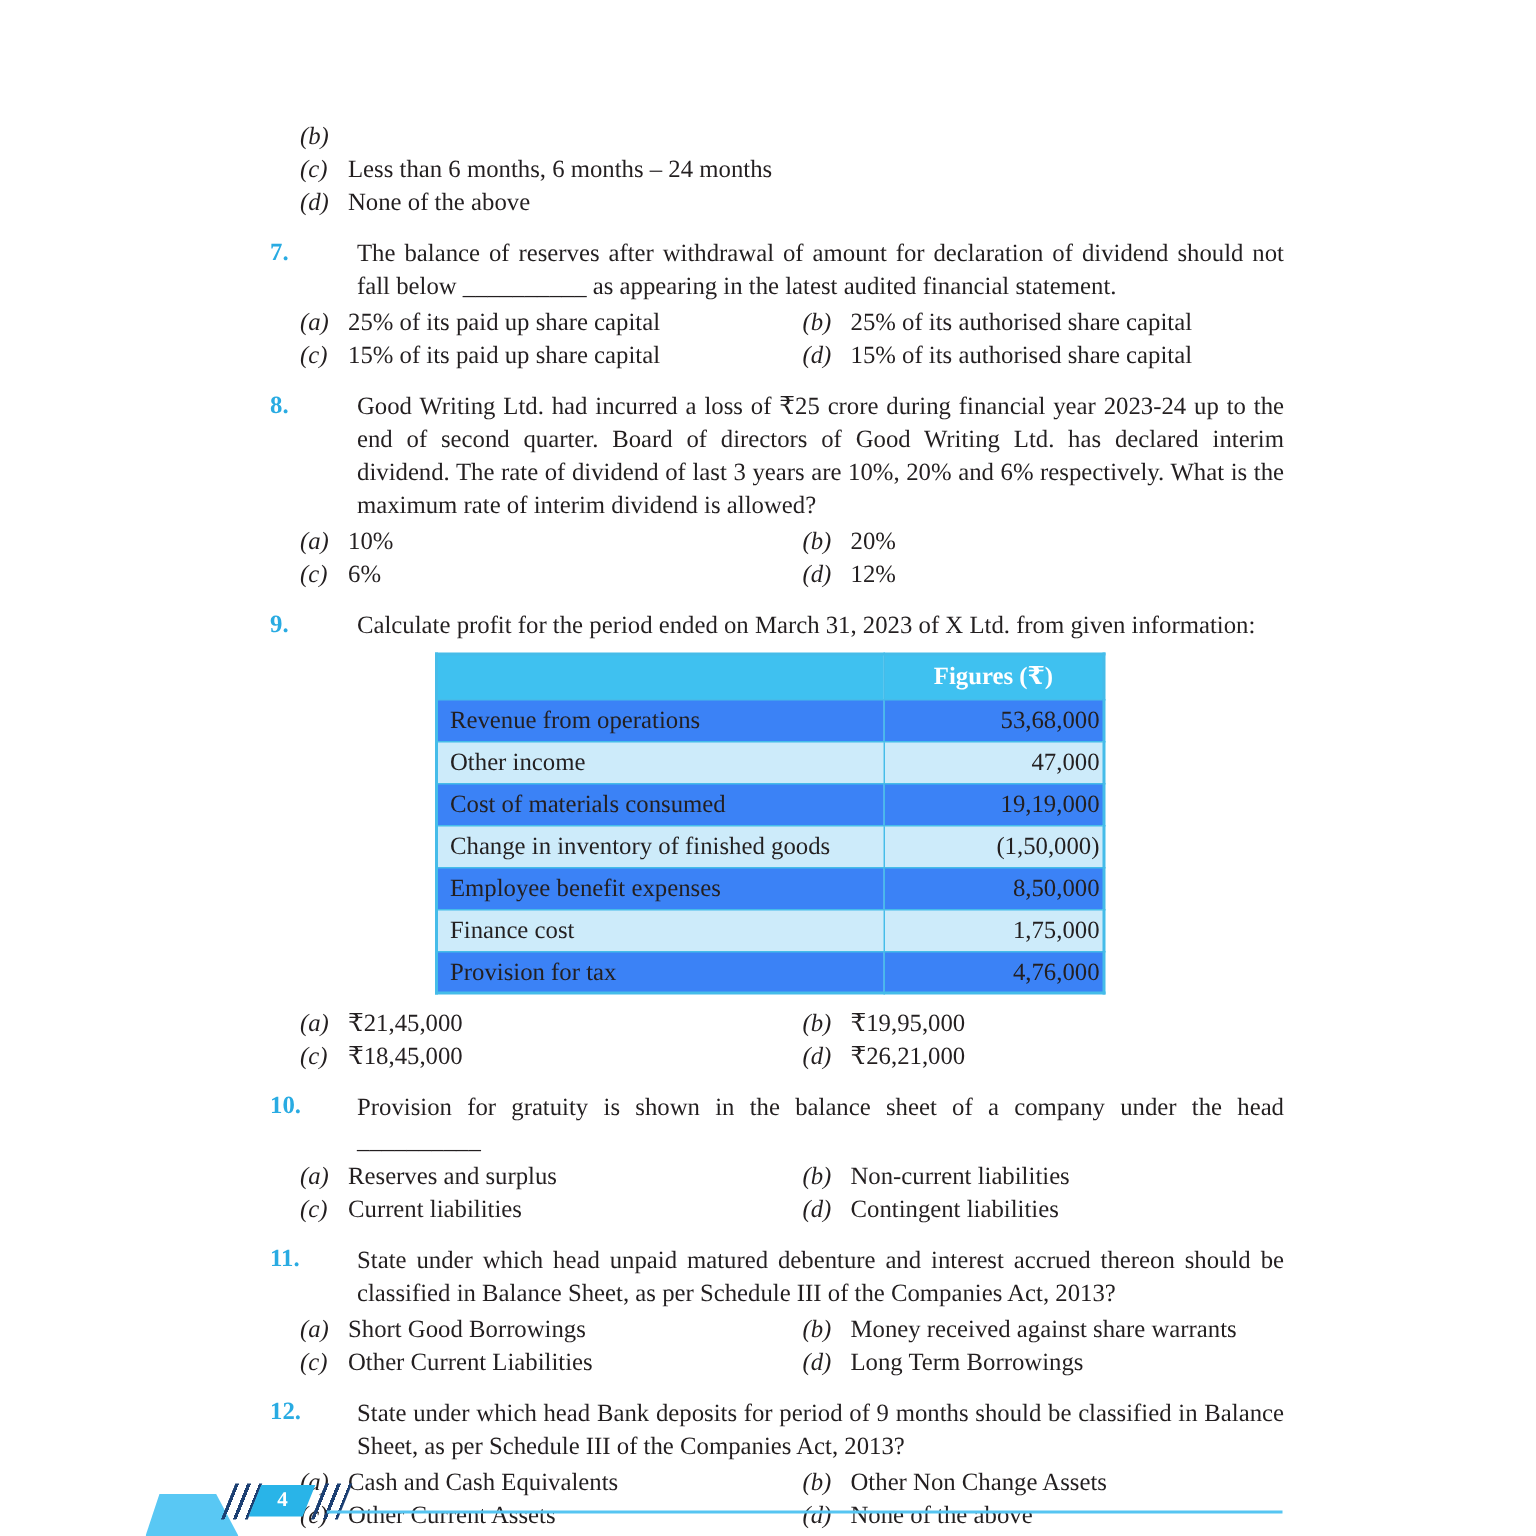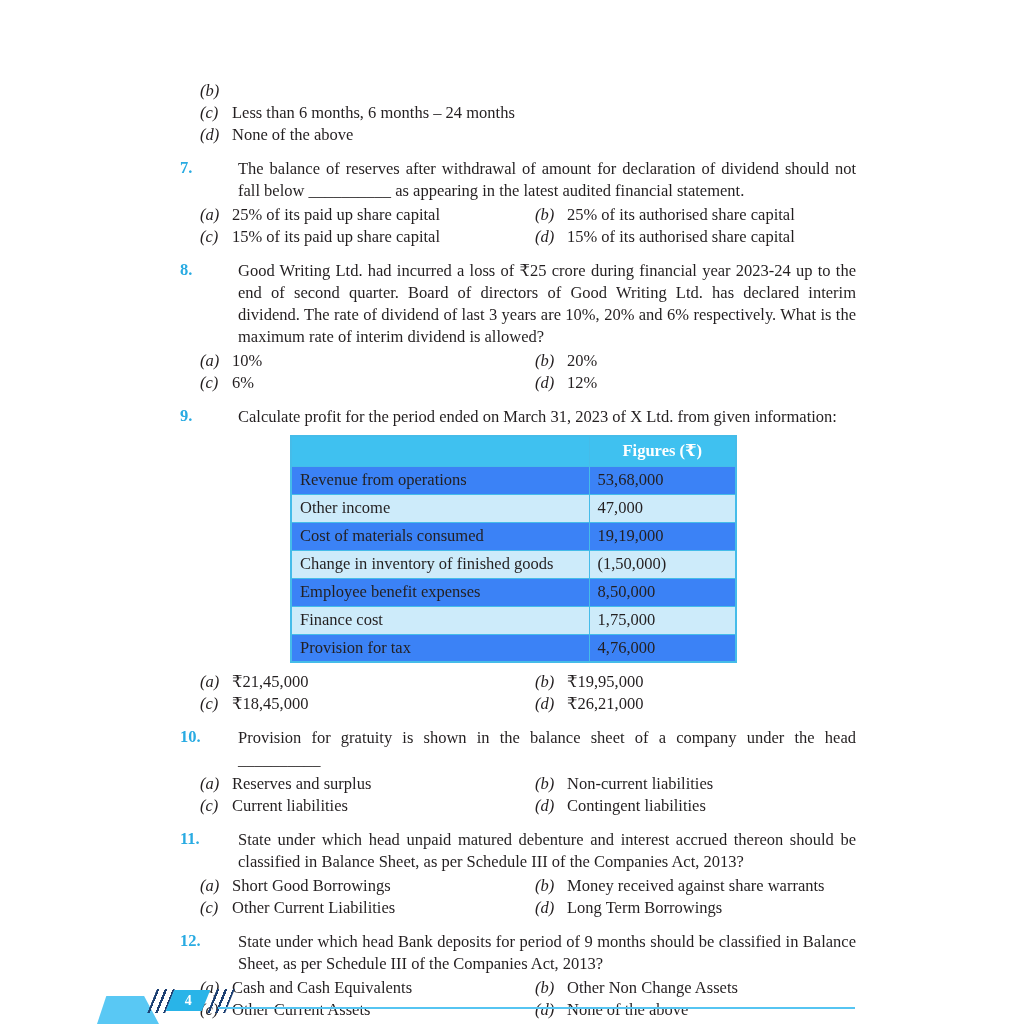--- a/index.html
+++ b/index.html
@@ -59,21 +59,21 @@
     background:#3fc1f0;
     color:#ffffff;
     font-weight:bold;
     text-align:center;
   }
   .q-table td {
     height:28px;
     padding:1px 8px;
     background:#3b82f6;
   }
-  .q-table td.num { text-align:left; padding-right:2px; }
+  .q-table td.num { text-align:right; padding-right:2px; }
   .q-table tbody tr:nth-child(even) td { background:#cdebfa; }
 
   
   .footer-left-shape {
     position:absolute;
     left:97px; top:996px;
     width:62px; height:28px;
     background:#59c8f4;
     clip-path:polygon(15% 0, 76% 0, 100% 100%, 0 100%);
   }

